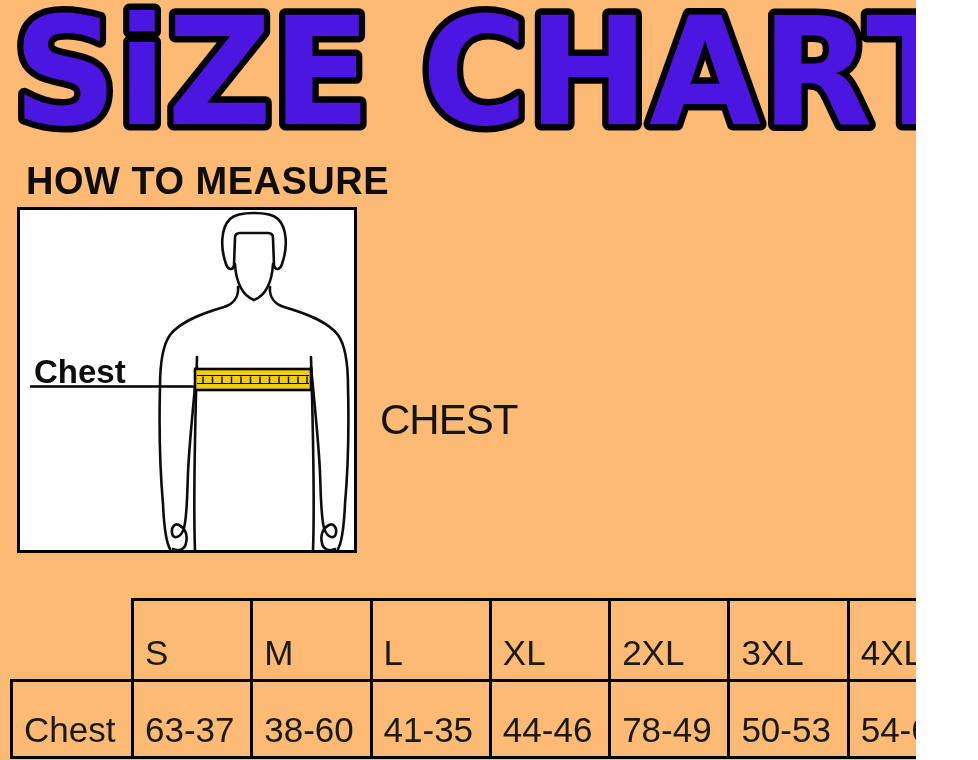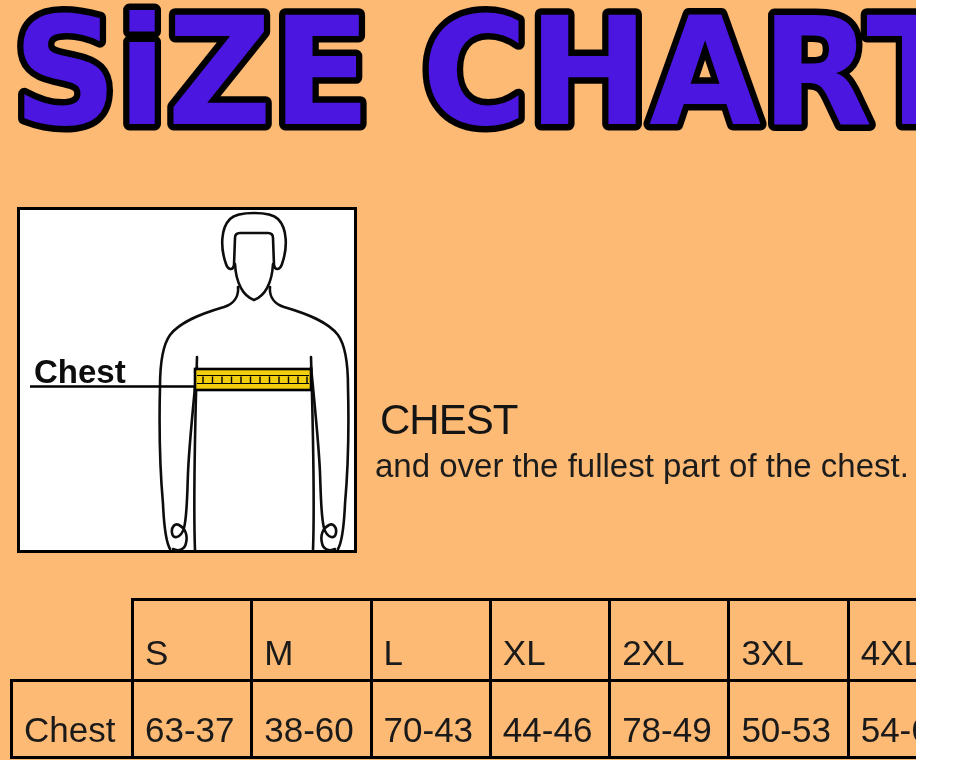--- a/index.html
+++ b/index.html
@@ -42,20 +42,21 @@
 </head>
 <body>
 
 <div class="screen">
 
   <svg class="title-svg" width="978" height="152" viewBox="0 0 978 152">
     <text x="489" y="124" text-anchor="middle" font-family="DejaVu Sans, sans-serif" font-weight="bold" font-size="150" textLength="952" lengthAdjust="spacingAndGlyphs" paint-order="stroke" stroke-linejoin="round" stroke-width="13" fill="#4A16E0" stroke="#000000">SiZE CHART</text>
     <text x="489" y="124" text-anchor="middle" visibility="hidden" stroke="#000000"></text>
   </svg>
 
+  <div class="how-heading">HOW TO MEASURE</div>
 
   <svg class="diagram-svg" width="340" height="346" viewBox="0 0 340 346">
     <rect x="1.5" y="1.5" width="337" height="343" fill="#ffffff" stroke="#000" stroke-width="3"></rect>
 
     <g fill="none" stroke="#0d0d0d" stroke-width="2.6" stroke-linecap="round">
 
       <path d="M 180,150 C 178,220 176,290 178,343"></path>
       <path d="M 294,150 C 296,220 298,290 296,343"></path>
 
       <path d="M 221,80 C 222,90 216,97 207,100 C 183,107 163,115 153,128 C 145,139 143,158 143,180 C 142,220 143,263 146,297 C 147,319 149,335 153,342"></path>
@@ -88,21 +89,20 @@
           <line x1="290" y1="169.5" x2="290" y2="176"></line>
       </g>
     </g>
 
     <line x1="13" y1="179.5" x2="178" y2="179.5" stroke="#000" stroke-width="2.6"></line>
     <text class="fig-text" x="17" y="176" font-size="33" fill="#0d0d0d">Chest</text>
   </svg>
 
   <div class="chest-heading">CHEST</div>
   <div class="chest-body">
-    <span>and over the fullest part of the chest.</span>
   </div>
 
   <table class="size-table">
     <colgroup>
       <col style="width:121px">
         <col>
         <col>
         <col>
         <col>
         <col>
@@ -117,21 +117,21 @@
       <td>L</td>
       <td>XL</td>
       <td>2XL</td>
       <td>3XL</td>
       <td>4XL</td>
     </tr>
     <tr class="data-row">
       <td>Chest</td>
       <td>63-37</td>
       <td>38-60</td>
-      <td>70-43</td>
+      <td>41-35</td>
       <td>44-46</td>
       <td>78-49</td>
       <td>50-53</td>
       <td>54-68</td>
     </tr>
   </tbody>
     </table>
 
 </div>
 

